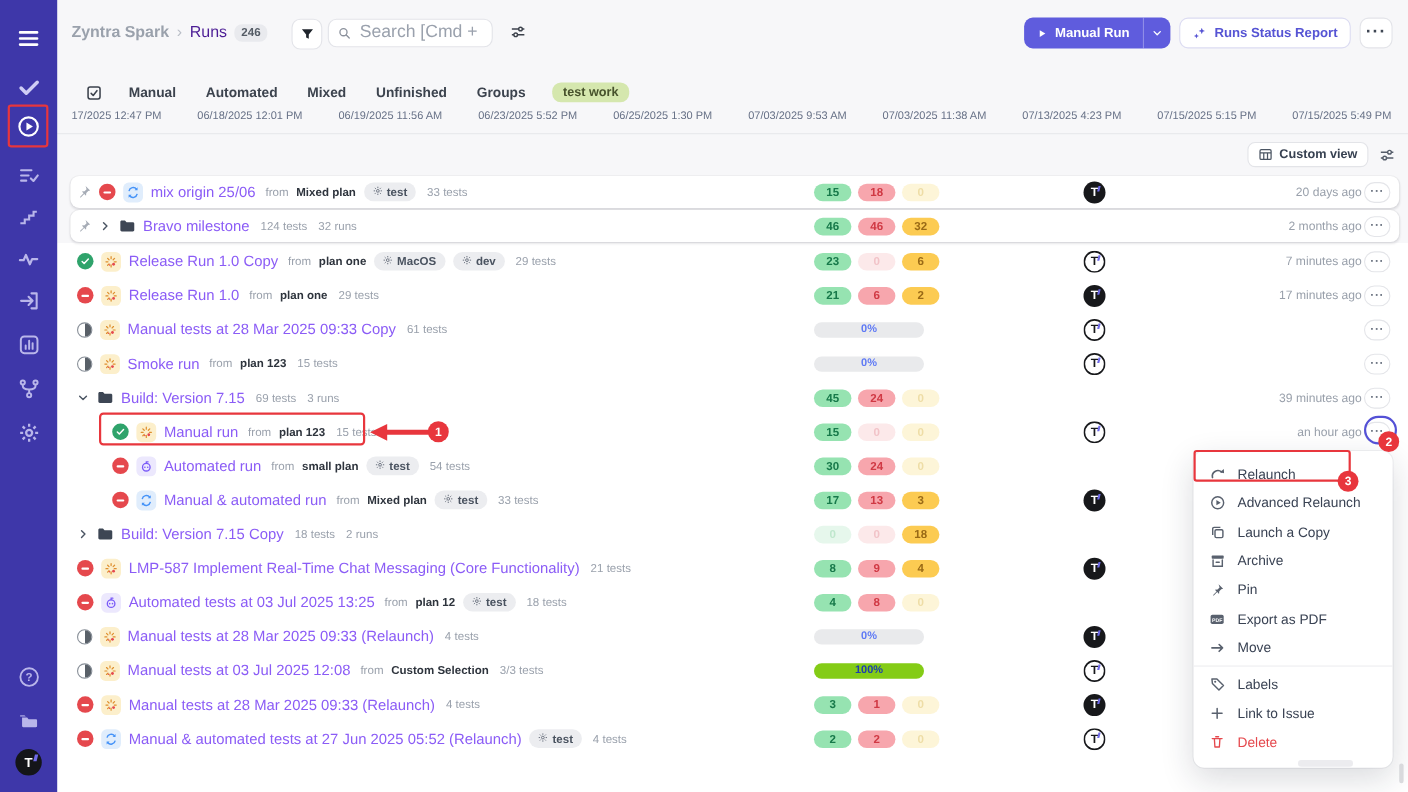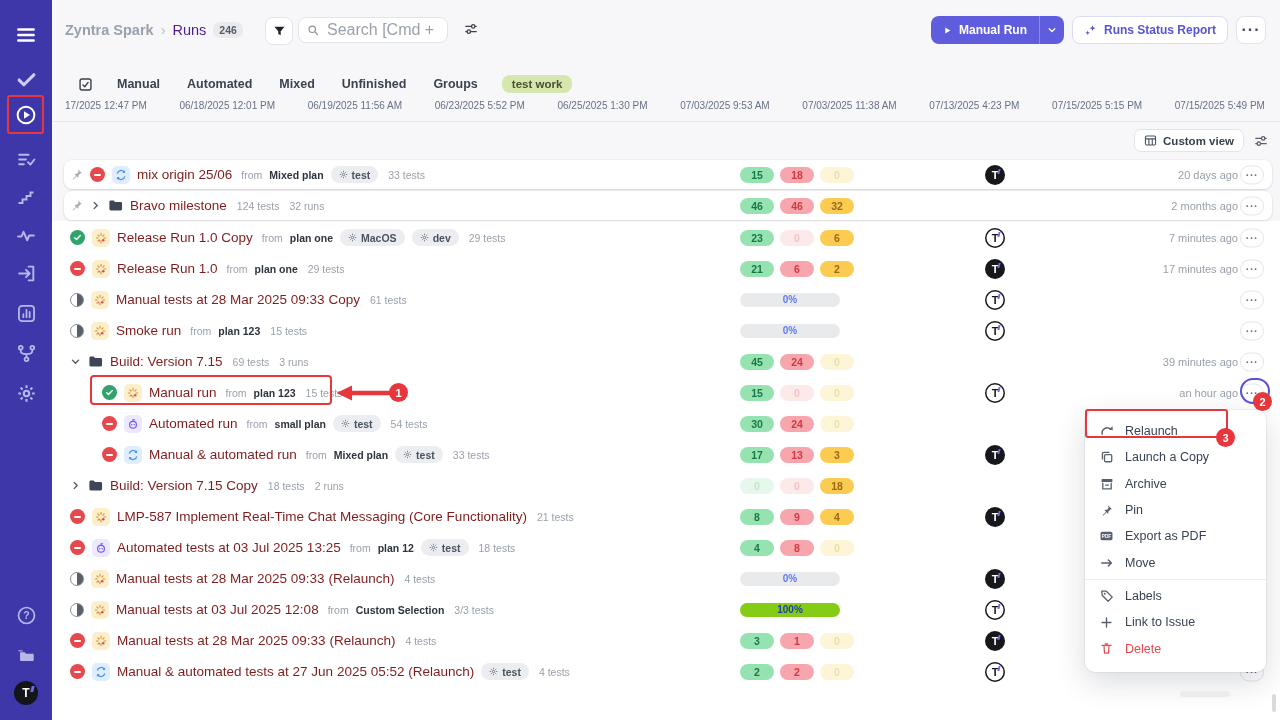--- a/index.html
+++ b/index.html
@@ -57,24 +57,24 @@
   .st{width:15px;height:15px;border-radius:50%;display:flex;align-items:center;justify-content:center;flex:none;}
   .st.fail{background:#e5484d;}
   .st.fail b{display:block;width:7px;height:2px;background:#fff;border-radius:1px;}
   .st.pass{background:#2fa36b;}
   .st.prog{width:12px;height:12px;border:1.5px solid #878e97;background:conic-gradient(#596068 0 50%,#ffffff 50% 100%);}
   .type-ic{width:18px;height:18px;border-radius:5px;display:flex;align-items:center;justify-content:center;flex:none;}
   .type-ic.manual{background:#fcefcb;}
   .type-ic.automated{background:#ece8fd;}
   .type-ic.mixed{background:#e0edfc;}
   .folder-ic{color:#3d4654;display:flex;flex:none;}
-  .run-name{font-size:13.5px;color:#7f1d1d;font-weight:500;white-space:nowrap;cursor:pointer;}
+  .run-name{font-size:13.5px;color:#8b5cf6;font-weight:500;white-space:nowrap;cursor:pointer;}
   .from-lbl{font-size:10.5px;color:#9aa1ac;margin-left:2px;}
   .plan{font-size:10.5px;color:#2e343d;font-weight:700;}
-  .cfg{display:inline-flex;align-items:center;gap:4px;background:#ecedf0;border-radius:9px;padding:2.5px 8px;font-size:10.5px;color:#4a5360;font-weight:600;}
+  .cfg{display:inline-flex;gap:4px;background:#ecedf0;border-radius:9px;padding:2.5px 8px;font-size:10.5px;color:#4a5360;font-weight:600;}
   .cfg .icn{color:#6b7280;display:flex;}
   .meta{font-size:10.5px;color:#9aa1ac;margin-left:3px;}
   .stats{position:absolute;left:676px;top:50%;transform:translateY(-50%);display:flex;gap:6px;text-align:center;}
   .sbadge{min-width:34px;height:16px;border-radius:9px;display:flex;align-items:center;justify-content:center;font-size:10.5px;font-weight:700;box-sizing:border-box;}
   .sbadge.green{background:#96e3b1;color:#17794a;}
   .sbadge.red{background:#f7a6ad;color:#d03944;}
   .sbadge.yellow{background:#fccb52;color:#9a6a16;}
   .sbadge.green.m{background:#e6f7ec;color:#bfe7cd;}
   .sbadge.red.m{background:#fce9ea;color:#f2c3c8;}
   .sbadge.yellow.m{background:#fdf5d8;color:#eedda6;}
@@ -816,20 +816,29 @@
             <svg width="14" height="14" viewBox="0 0 16 16">
               <path d="M2.6 11.6a5.8 5.8 0 0 1 9.4-5.8" fill="none" stroke="currentColor" stroke-width="1.7" stroke-linecap="round"></path>
               <path d="M14.4 2.6l.2 4.6-4.4-1.2z" fill="currentColor"></path>
             </svg>
           </span>
           <span>Relaunch</span>
         </div>
         <div class="mi">
           <span class="icn">
             <svg width="14" height="14" viewBox="0 0 16 16">
+              <circle cx="8" cy="8" r="6.2" fill="none" stroke="currentColor" stroke-width="1.5"></circle>
+              <path d="M6.6 5.3v5.4L11.2 8z" fill="currentColor"></path>
+            </svg>
+          </span>
+          <span>Advanced Relaunch</span>
+        </div>
+        <div class="mi">
+          <span class="icn">
+            <svg width="14" height="14" viewBox="0 0 16 16">
               <rect x="5.2" y="5.2" width="8.2" height="8.2" rx="1.4" fill="none" stroke="currentColor" stroke-width="1.5"></rect>
               <path d="M2.8 10.8V4.2c0-.8.6-1.4 1.4-1.4h6.6" fill="none" stroke="currentColor" stroke-width="1.5"></path>
             </svg>
           </span>
           <span>Launch a Copy</span>
         </div>
         <div class="mi">
           <span class="icn">
             <svg width="14" height="14" viewBox="0 0 16 16">
               <rect x="1.8" y="2.3" width="12.4" height="3.4" rx=".7" fill="currentColor"></rect>

